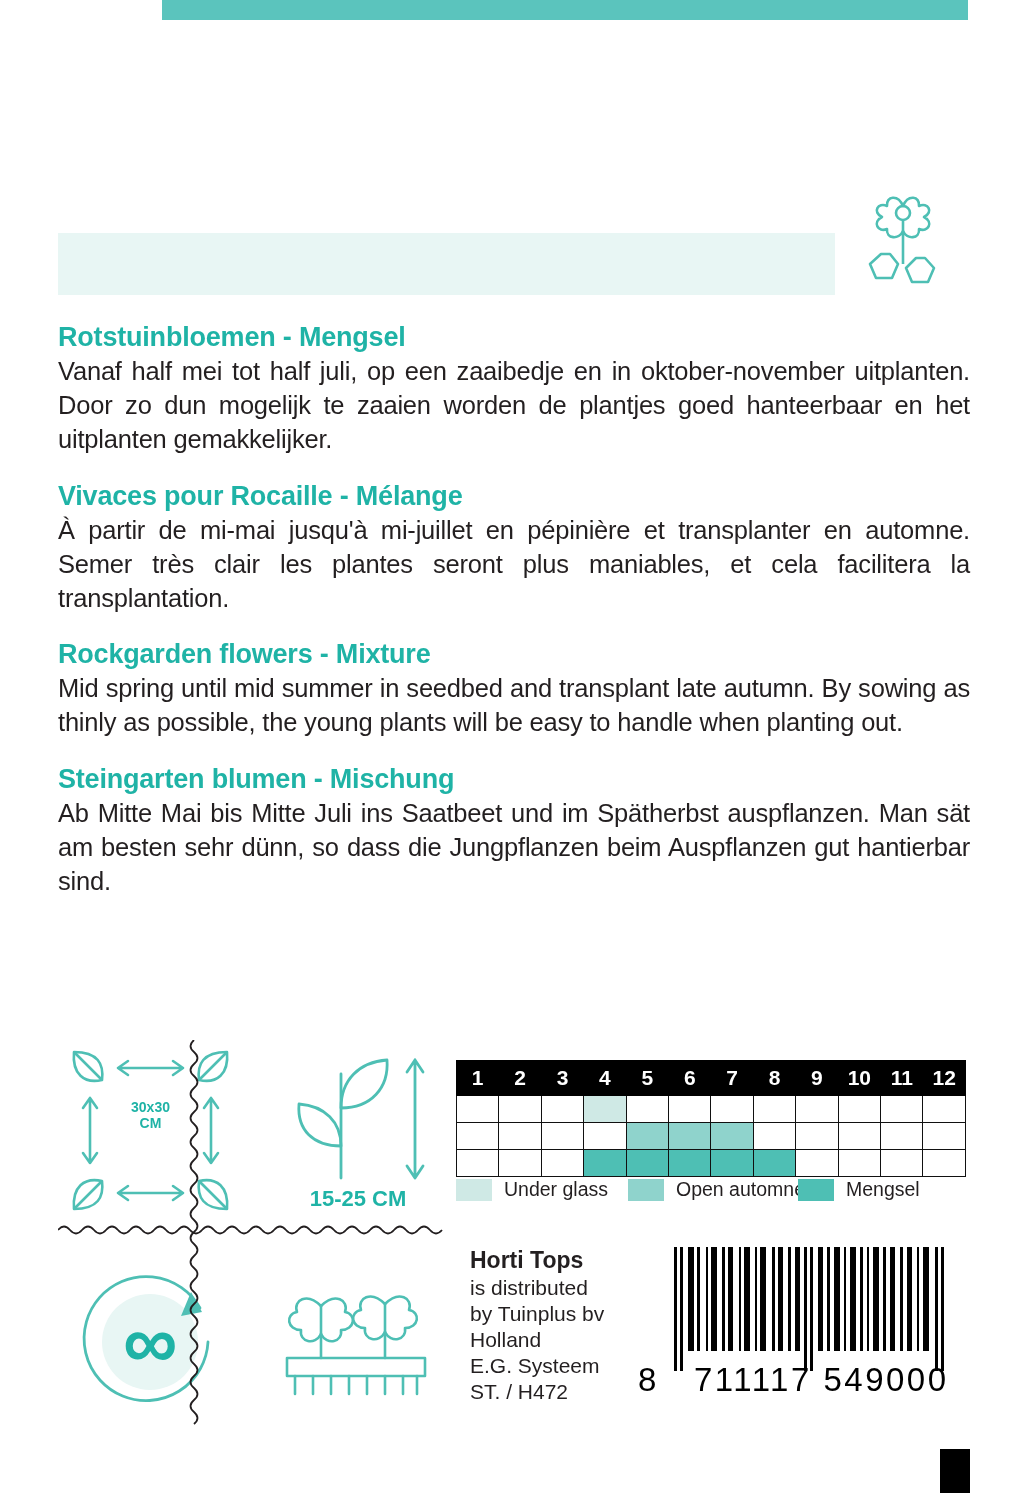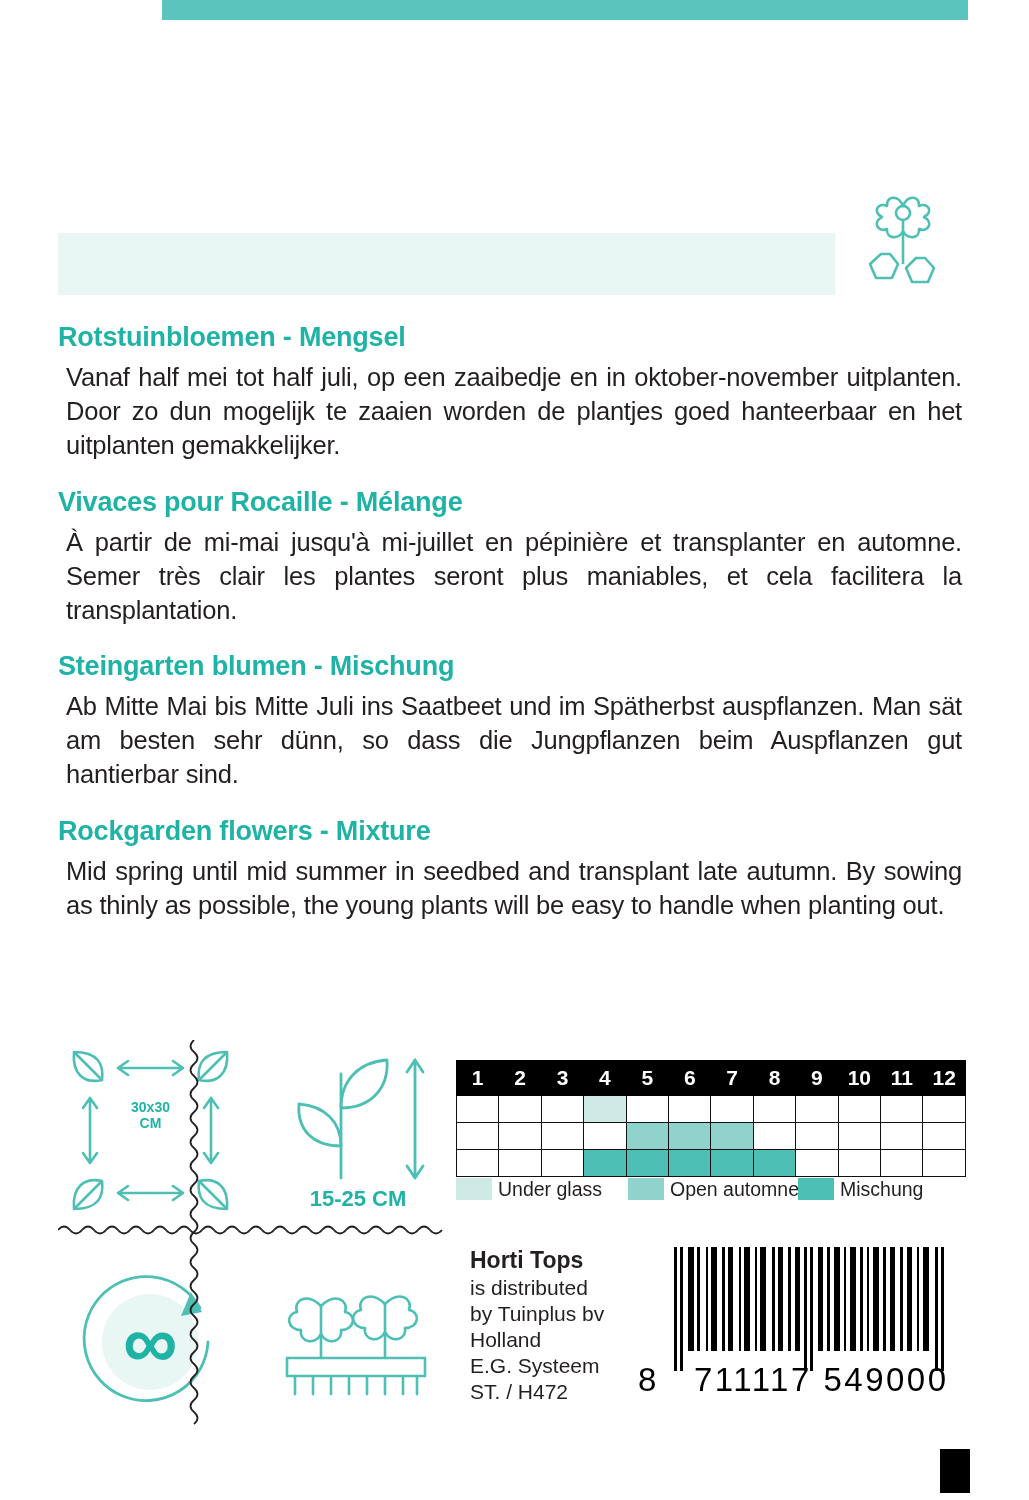--- a/index.html
+++ b/index.html
@@ -56,21 +56,21 @@
   }
   .block { margin-bottom: 24px; }
   .block h2 {
     margin: 0 0 2px 0;
     font-size: 27px;
     font-weight: bold;
     color: #1fb3a6;
     letter-spacing: -0.2px;
   }
   .block p {
-    margin: 8px;
+    margin: 0;
     font-size: 25.5px;
     line-height: 1.33;
     color: #231f20;
     text-align: justify;
     letter-spacing: -0.2px;
   }
 
   
   .icons {
     position: absolute;
@@ -162,22 +162,22 @@
     top: 1178px;
     width: 512px;
     height: 28px;
     font-size: 19.5px;
     color: #231f20;
   }
   .legend .li {
     position: absolute;
     top: 0;
     display: flex;
-    align-items: flex-start;
-    gap: 6px;
+    align-items: flex-end;
+    gap: 12px;
     white-space: nowrap;
   }
   .legend .sw {
     width: 36px;
     height: 22px;
     display: inline-block;
   }
 
   
   .distributor {
@@ -271,27 +271,27 @@
       <h2>Rotstuinbloemen - Mengsel</h2>
       <p>Vanaf half mei tot half juli, op een zaaibedje en in oktober-november uitplanten. Door zo dun mogelijk te zaaien worden de plantjes goed hanteerbaar en het uitplanten gemakkelijker.</p>
     </div>
 
     <div class="block">
       <h2>Vivaces pour Rocaille - Mélange</h2>
       <p>À partir de mi-mai jusqu'à mi-juillet en pépinière et transplanter en automne. Semer très clair les plantes seront plus maniables, et cela facilitera la transplantation.</p>
     </div>
 
     <div class="block">
+      <h2>Rockgarden flowers - Mixture</h2>
+      <p>Mid spring until mid summer in seedbed and transplant late autumn. By sowing as thinly as possible, the young plants will be easy to handle when planting out.</p>
+    </div>
+
+    <div class="block">
       <h2>Steingarten blumen - Mischung</h2>
       <p>Ab Mitte Mai bis Mitte Juli ins Saatbeet und im Spätherbst auspflanzen. Man sät am besten sehr dünn, so dass die Jungpflanzen beim Auspflanzen gut hantierbar sind.</p>
-    </div>
-
-    <div class="block">
-      <h2>Rockgarden flowers - Mixture</h2>
-      <p>Mid spring until mid summer in seedbed and transplant late autumn. By sowing as thinly as possible, the young plants will be easy to handle when planting out.</p>
     </div>
 
   </div>
 
   <div class="icons">
 
     <div class="cell cell-tl">
       <svg viewBox="0 0 185 185" width="185" height="185" fill="none" stroke="#4ebfb4" stroke-width="2.6" stroke-linecap="round" stroke-linejoin="round">
         <path d="M16 14 C40 14, 46 26, 44 42 C26 46, 14 36, 16 14 Z"></path>
         <path d="M18 16 L42 40"></path>
@@ -425,21 +425,21 @@
     <div class="li" style="left:0px;">
       <span class="sw" style="background:#cfe9e5;"></span>
       <span>Under glass</span>
     </div>
     <div class="li" style="left:172px;">
       <span class="sw" style="background:#8fd3cc;"></span>
       <span>Open automne</span>
     </div>
     <div class="li" style="left:342px;">
       <span class="sw" style="background:#4ebfb4;"></span>
-      <span>Mischung</span>
+      <span>Mengsel</span>
     </div>
   </div>
 
   <div class="distributor">
     <div class="brand">Horti Tops</div>
     <div>is distributed</div>
     <div>by Tuinplus bv</div>
     <div>Holland</div>
     <div>E.G. Systeem</div>
     <div>ST. / H472</div>

